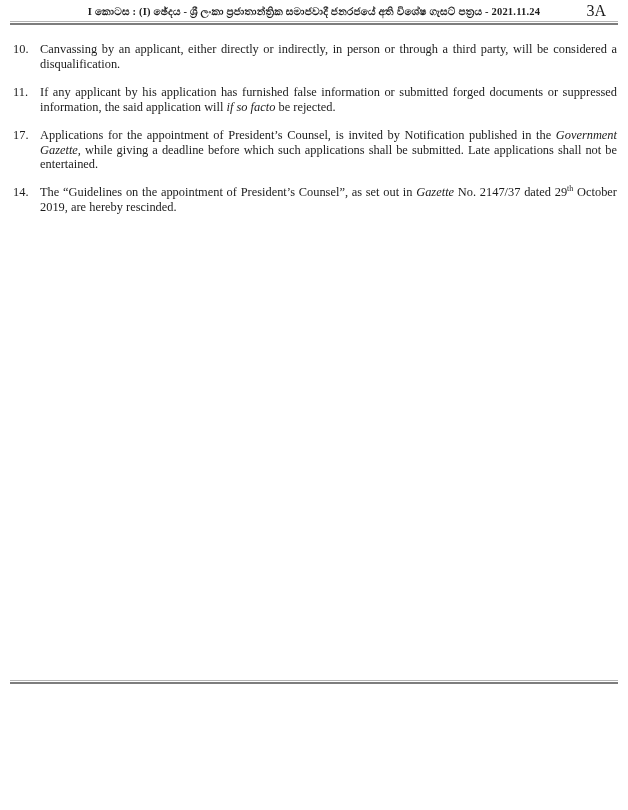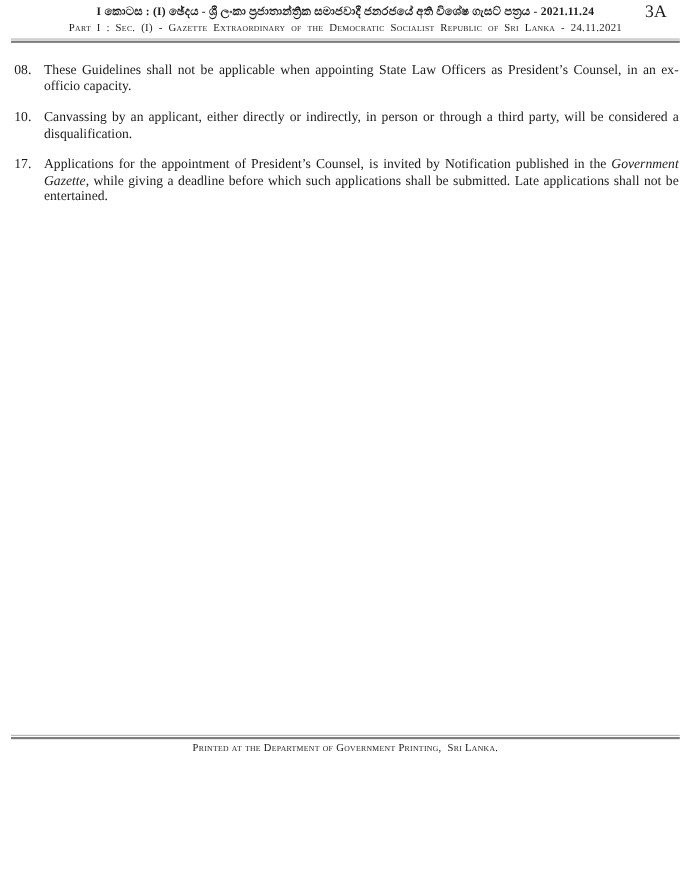--- a/index.html
+++ b/index.html
@@ -60,39 +60,41 @@
     letter-spacing: 0.3px; line-height: 12px;
   }
 </style>
 </head>
 <body>
 
 <div class="page">
 
   <div class="header">
     <div class="h-sinhala">I කොටස : (I) ඡේදය - ශ්‍රී ලංකා ප්‍රජාතාන්ත්‍රික සමාජවාදී ජනරජයේ අති විශේෂ ගැසට් පත්‍රය - 2021.11.24</div>
-    <div class="h-english">Part I : Sec. (I) - Gazette Extraordinary of the Democratic Socialist Republic of Sri Lanka - 24.11.2021</div>
     <div class="page-number">3A</div>
   </div>
 
   <div class="rule header-rule"></div>
 
   <div class="body-list" id="items">
       <div class="item">
-        <span class="num">08.</span>
-        <p class="text"><span>These Guidelines shall not be applicable when appointing State Law Officers as President’s Counsel, in an ex-officio capacity.</span></p>
+        <span class="num">10.</span>
+        <p class="text"><span>Canvassing by an applicant, either directly or indirectly, in person or through a third party, will be considered a disqualification.</span></p>
       </div>
       <div class="item">
-        <span class="num">10.</span>
-        <p class="text"><span>Canvassing by an applicant, either directly or indirectly, in person or through a third party, will be considered a disqualification.</span></p>
+        <span class="num">11.</span>
+        <p class="text"><span>If any applicant by his application has furnished false information or submitted forged documents or suppressed information, the said application will </span><i>if so facto</i><span> be rejected.</span></p>
       </div>
       <div class="item">
         <span class="num">17.</span>
         <p class="text"><span>Applications for the appointment of President’s Counsel, is invited by Notification published in the </span><i>Government Gazette</i><span>, while giving a deadline before which such applications shall be submitted. Late applications shall not be entertained.</span></p>
       </div>
+      <div class="item">
+        <span class="num">14.</span>
+        <p class="text"><span>The “Guidelines on the appointment of President’s Counsel”, as set out in </span><i>Gazette</i><span> No. 2147/37 dated 29</span><sup>th</sup><span> October 2019, are hereby rescinded.</span></p>
+      </div>
     </div>
 
   <div class="footer">
     <div class="rule footer-rule"></div>
-    <div class="imprint">Printed at the Department of Government Printing,&nbsp; Sri Lanka.</div>
   </div>
 
 </div>
 
 </body></html>

